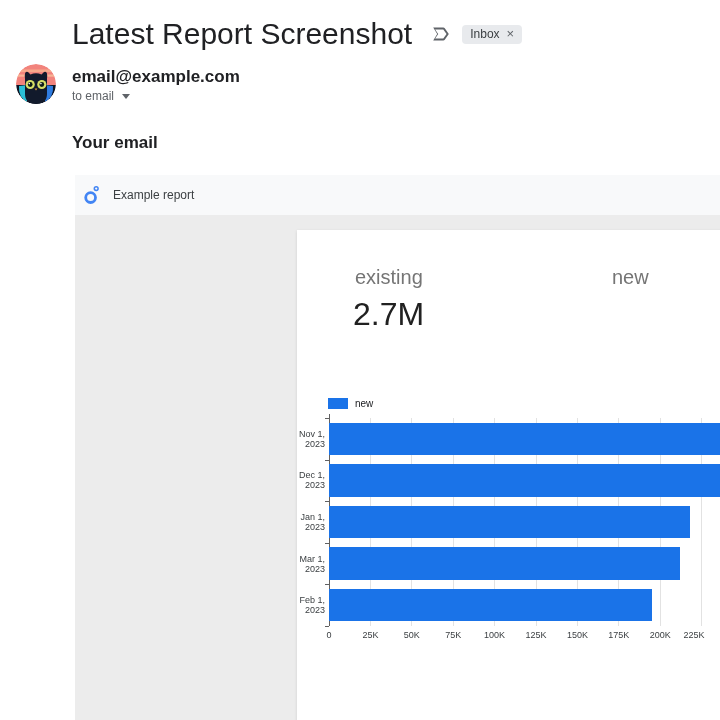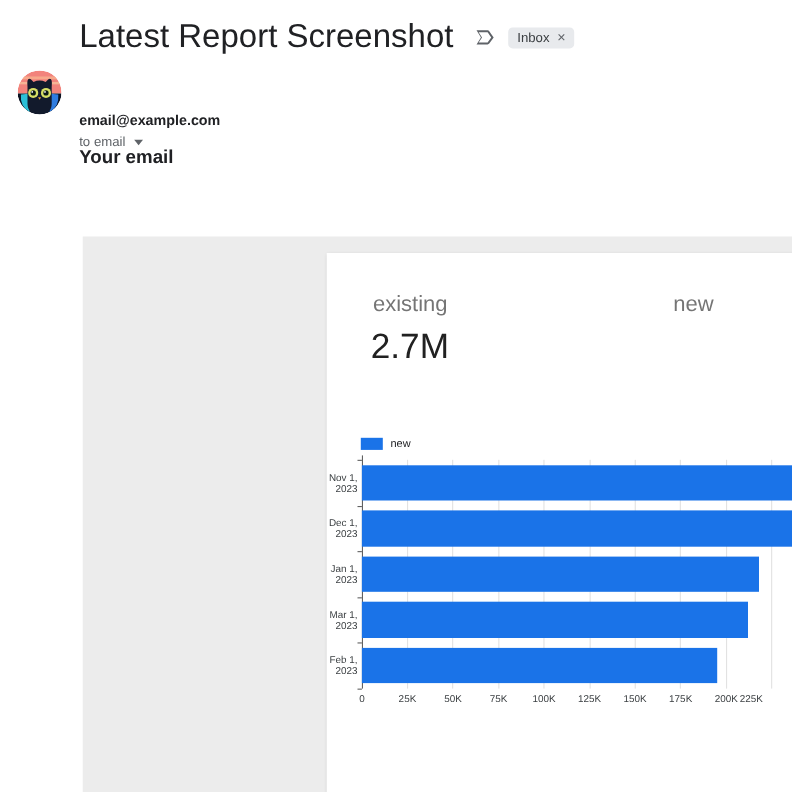--- a/index.html
+++ b/index.html
@@ -9,38 +9,38 @@
   
   .subject-row{position:absolute;left:72px;top:20px;display:flex;align-items:center;gap:10px;}
   .subject{font-size:30px;line-height:28px;font-weight:400;color:var(--text-primary);margin:0;white-space:nowrap;}
   .label-icon{display:inline-flex;margin-left:8px;color:var(--text-secondary);}
   .chip{display:inline-flex;align-items:center;background:var(--chip-gray);border-radius:4px;
     padding:2px 8px;font-size:12px;color:#3c4043;height:19px;cursor:pointer;}
   .chip-x{margin-left:7px;color:var(--text-secondary);font-size:13px;line-height:12px;cursor:pointer;}
 
   .avatar{position:absolute;left:16px;top:64px;width:40px;height:40px;border-radius:50%;overflow:hidden;cursor:pointer;}
   .sender-meta{position:absolute;left:72px;top:69px;}
-  .sender-email{font-size:13px;font-weight:700;color:var(--text-primary);line-height:16px;margin-top:33px;}
+  .sender-email{font-size:17px;font-weight:700;color:var(--text-primary);line-height:16px;}
   .to-line{margin-top:4px;font-size:12px;color:var(--text-secondary);display:flex;align-items:center;gap:8px;cursor:pointer;}
   .caret{width:0;height:0;border-left:4px solid transparent;border-right:4px solid transparent;
     border-top:5px solid var(--text-secondary);display:inline-block;margin-top:1px;}
 
   .body-heading{position:absolute;left:72px;top:133px;margin:0;font-size:17px;font-weight:700;color:var(--text-primary);}
 
   
   .report{position:absolute;left:75px;top:175px;width:645px;height:545px;overflow:hidden;}
   .report-header{height:40px;background:var(--header-gray);display:flex;align-items:center;padding-left:8px;}
   .report-title{margin-left:12px;font-size:12px;color:#3c4043;}
   .report-canvas{position:absolute;left:0;top:40px;right:0;bottom:0;background:var(--canvas-gray);}
   .card{position:absolute;left:222px;top:15px;width:510px;height:500px;background:#fff;
     box-shadow:0 1px 3px rgba(0,0,0,.12);}
 
   
   .scorecard{position:absolute;top:34px;}
-  .sc1{left:40px;} .sc2{left:295px;}
+  .sc1{left:56px;} .sc2{left:295px;}
   .sc-label{font-size:20px;line-height:26px;color:var(--score-label);}
   .sc1 .sc-label{margin-left:2px;} .sc2 .sc-label{margin-left:20px;}
   .sc-value{font-size:32px;line-height:44px;color:#212121;margin-top:2px;}
 
   
   .legend{position:absolute;left:31px;top:168px;display:flex;align-items:center;}
   .swatch{width:20px;height:11px;display:inline-block;}
   .legend-label{margin-left:7px;font-size:10px;color:var(--text-primary);}
 
   .ylabels{position:absolute;left:0;top:188px;width:28px;height:208px;}
@@ -100,20 +100,29 @@
   <div class="sender-email">email@example.com</div>
   <div class="to-line">
     <span>to email</span>
     <span class="caret"></span>
   </div>
 </div>
 
 <h2 class="body-heading">Your email</h2>
 
 <div class="report">
+  <div class="report-header">
+    <span style="display:inline-flex;">
+      <svg width="18" height="20" viewBox="0 0 18 20" fill="none">
+        <circle cx="7.6" cy="12.6" r="4.9" stroke="#4285f4" stroke-width="2.8"></circle>
+        <circle cx="13.2" cy="3.6" r="1.9" stroke="#4285f4" stroke-width="1.5"></circle>
+      </svg>
+    </span>
+    <span class="report-title">Example report</span>
+  </div>
   <div class="report-canvas">
     <div class="card">
 
       <div class="scorecard sc1">
         <div class="sc-label">existing</div>
         <div class="sc-value">2.7M</div>
       </div>
       <div class="scorecard sc2">
         <div class="sc-label">new</div>
       </div>
@@ -171,18 +180,18 @@
       <div class="xlabels">
           <div class="xlabel" style="left: 0px;">0</div>
           <div class="xlabel" style="left: 41.4px;">25K</div>
           <div class="xlabel" style="left: 82.8px;">50K</div>
           <div class="xlabel" style="left: 124.2px;">75K</div>
           <div class="xlabel" style="left: 165.6px;">100K</div>
           <div class="xlabel" style="left: 207px;">125K</div>
           <div class="xlabel" style="left: 248.4px;">150K</div>
           <div class="xlabel" style="left: 289.8px;">175K</div>
           <div class="xlabel" style="left: 331.2px;">200K</div>
-          <div class="xlabel" style="left: 354px;">225K</div>
+          <div class="xlabel" style="left: 365px;">225K</div>
         </div>
 
     </div>
   </div>
 </div>
 
 </body></html>

